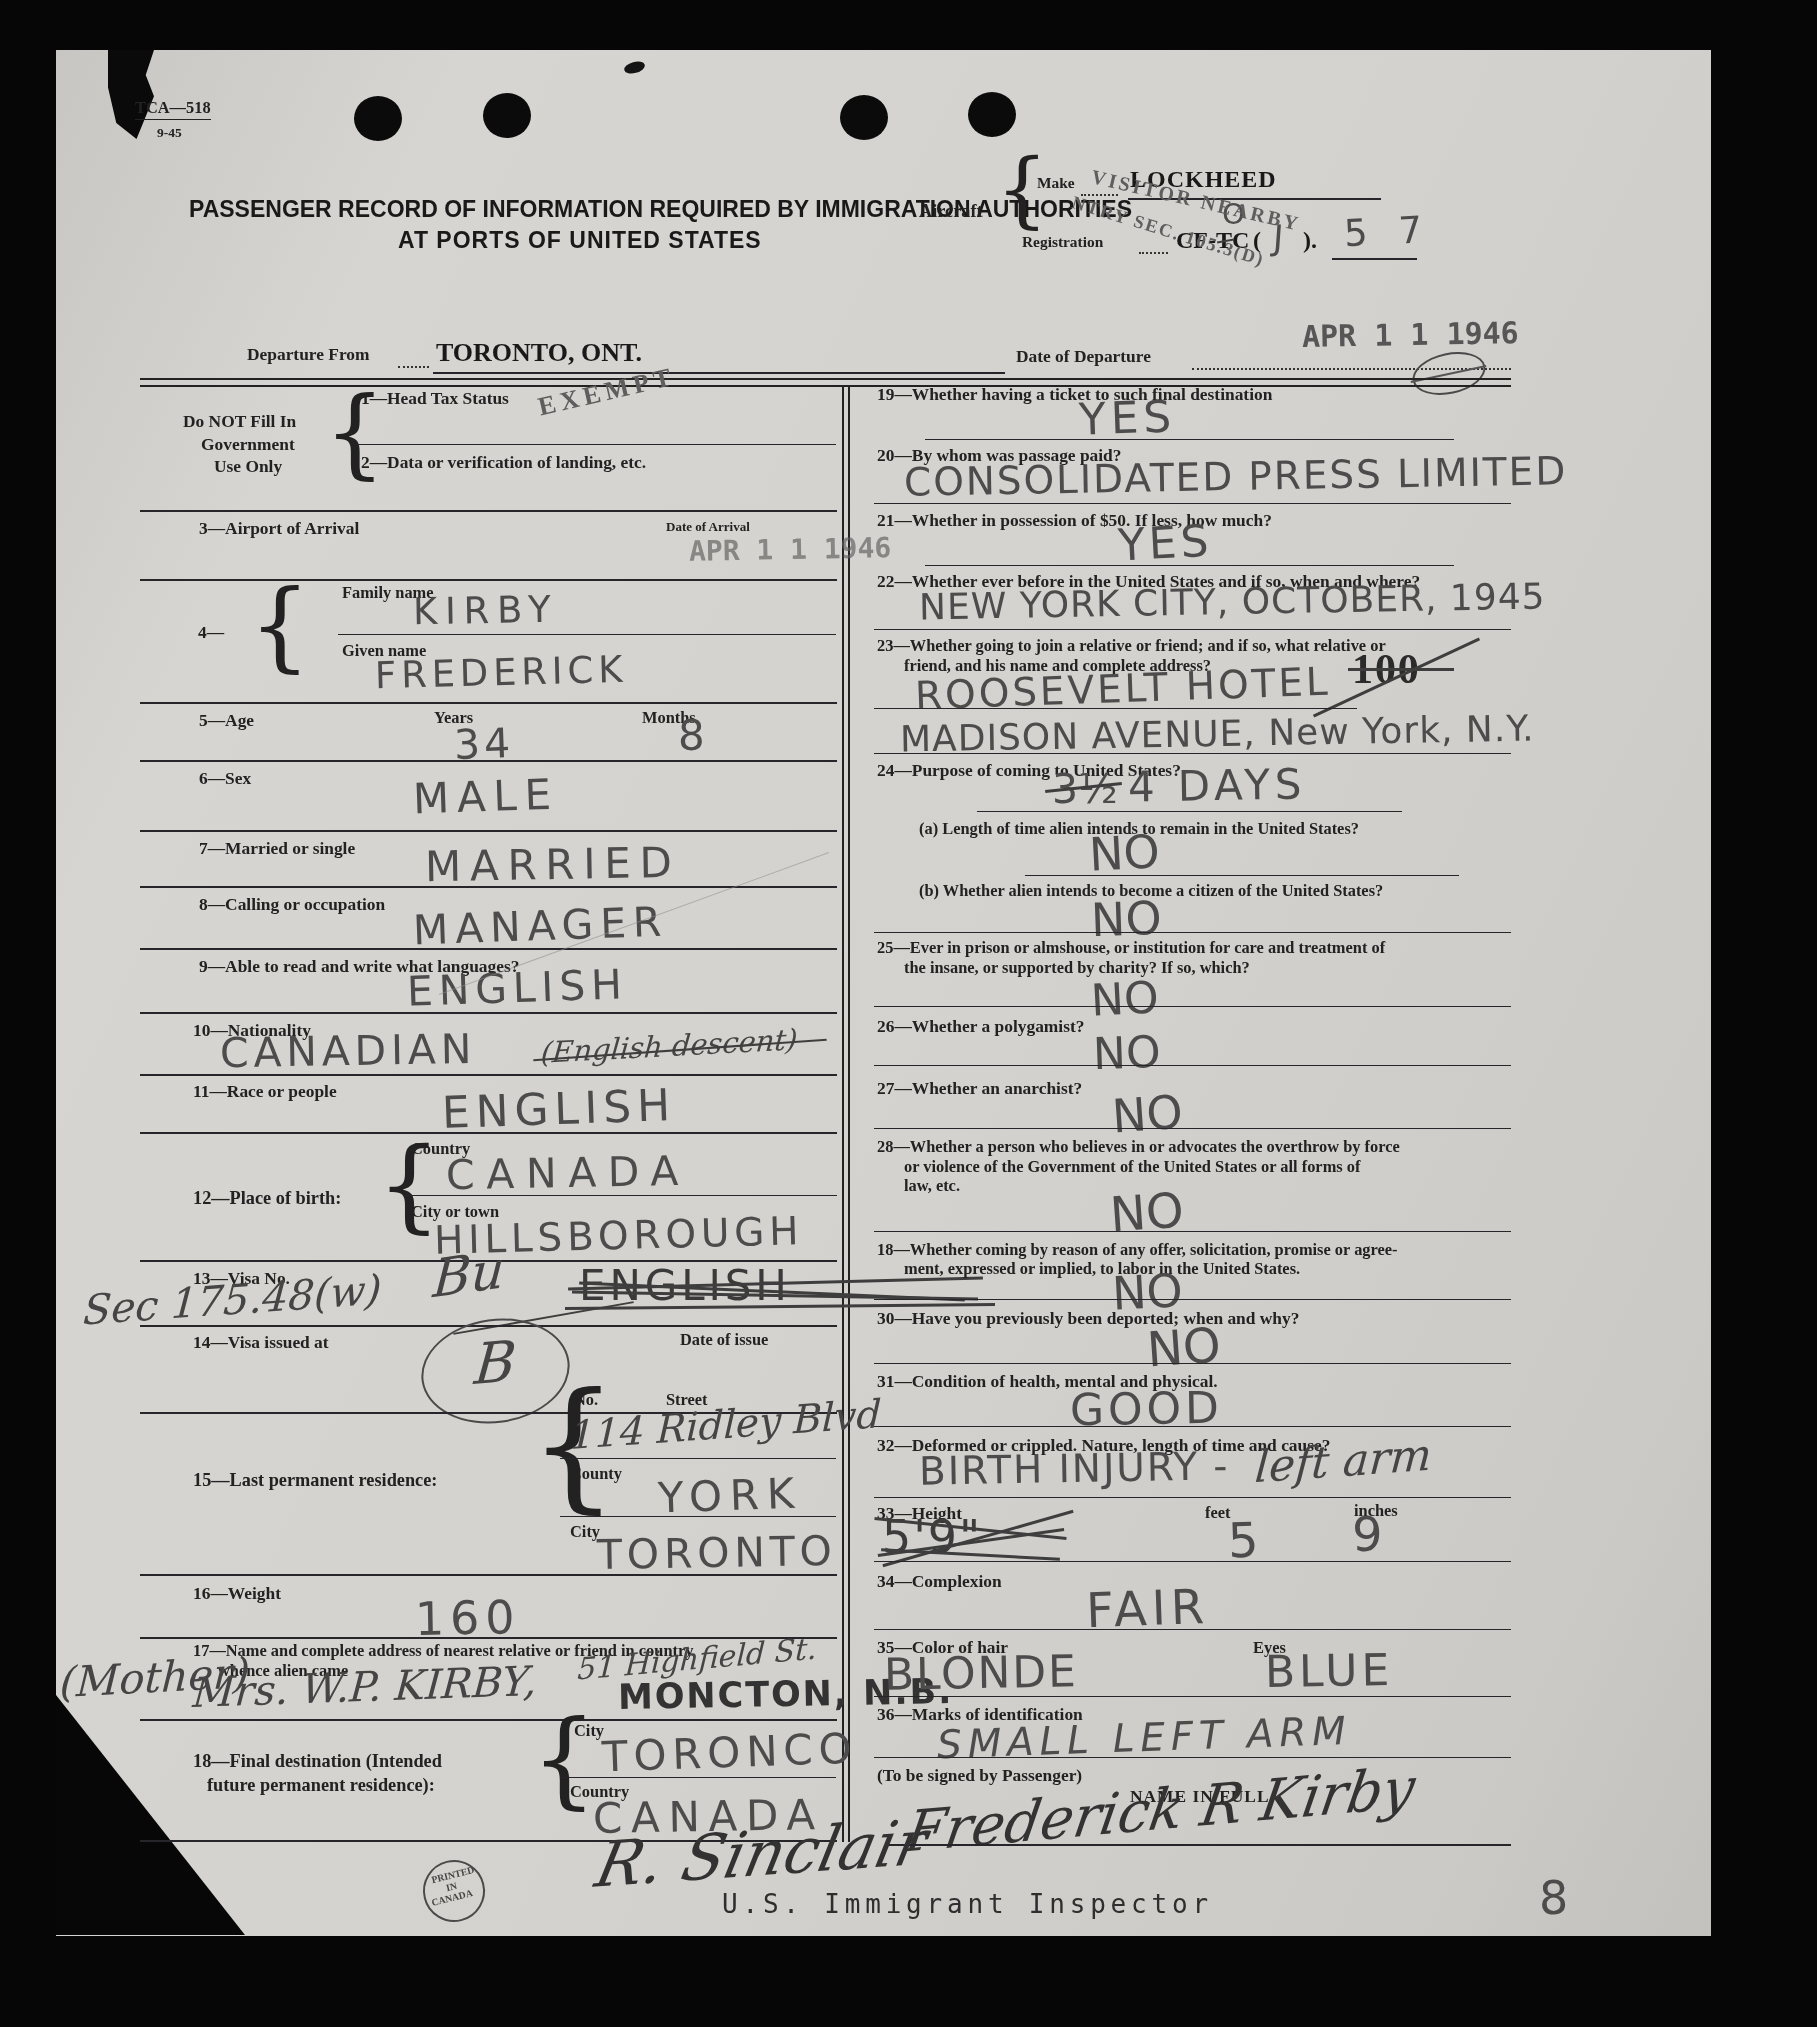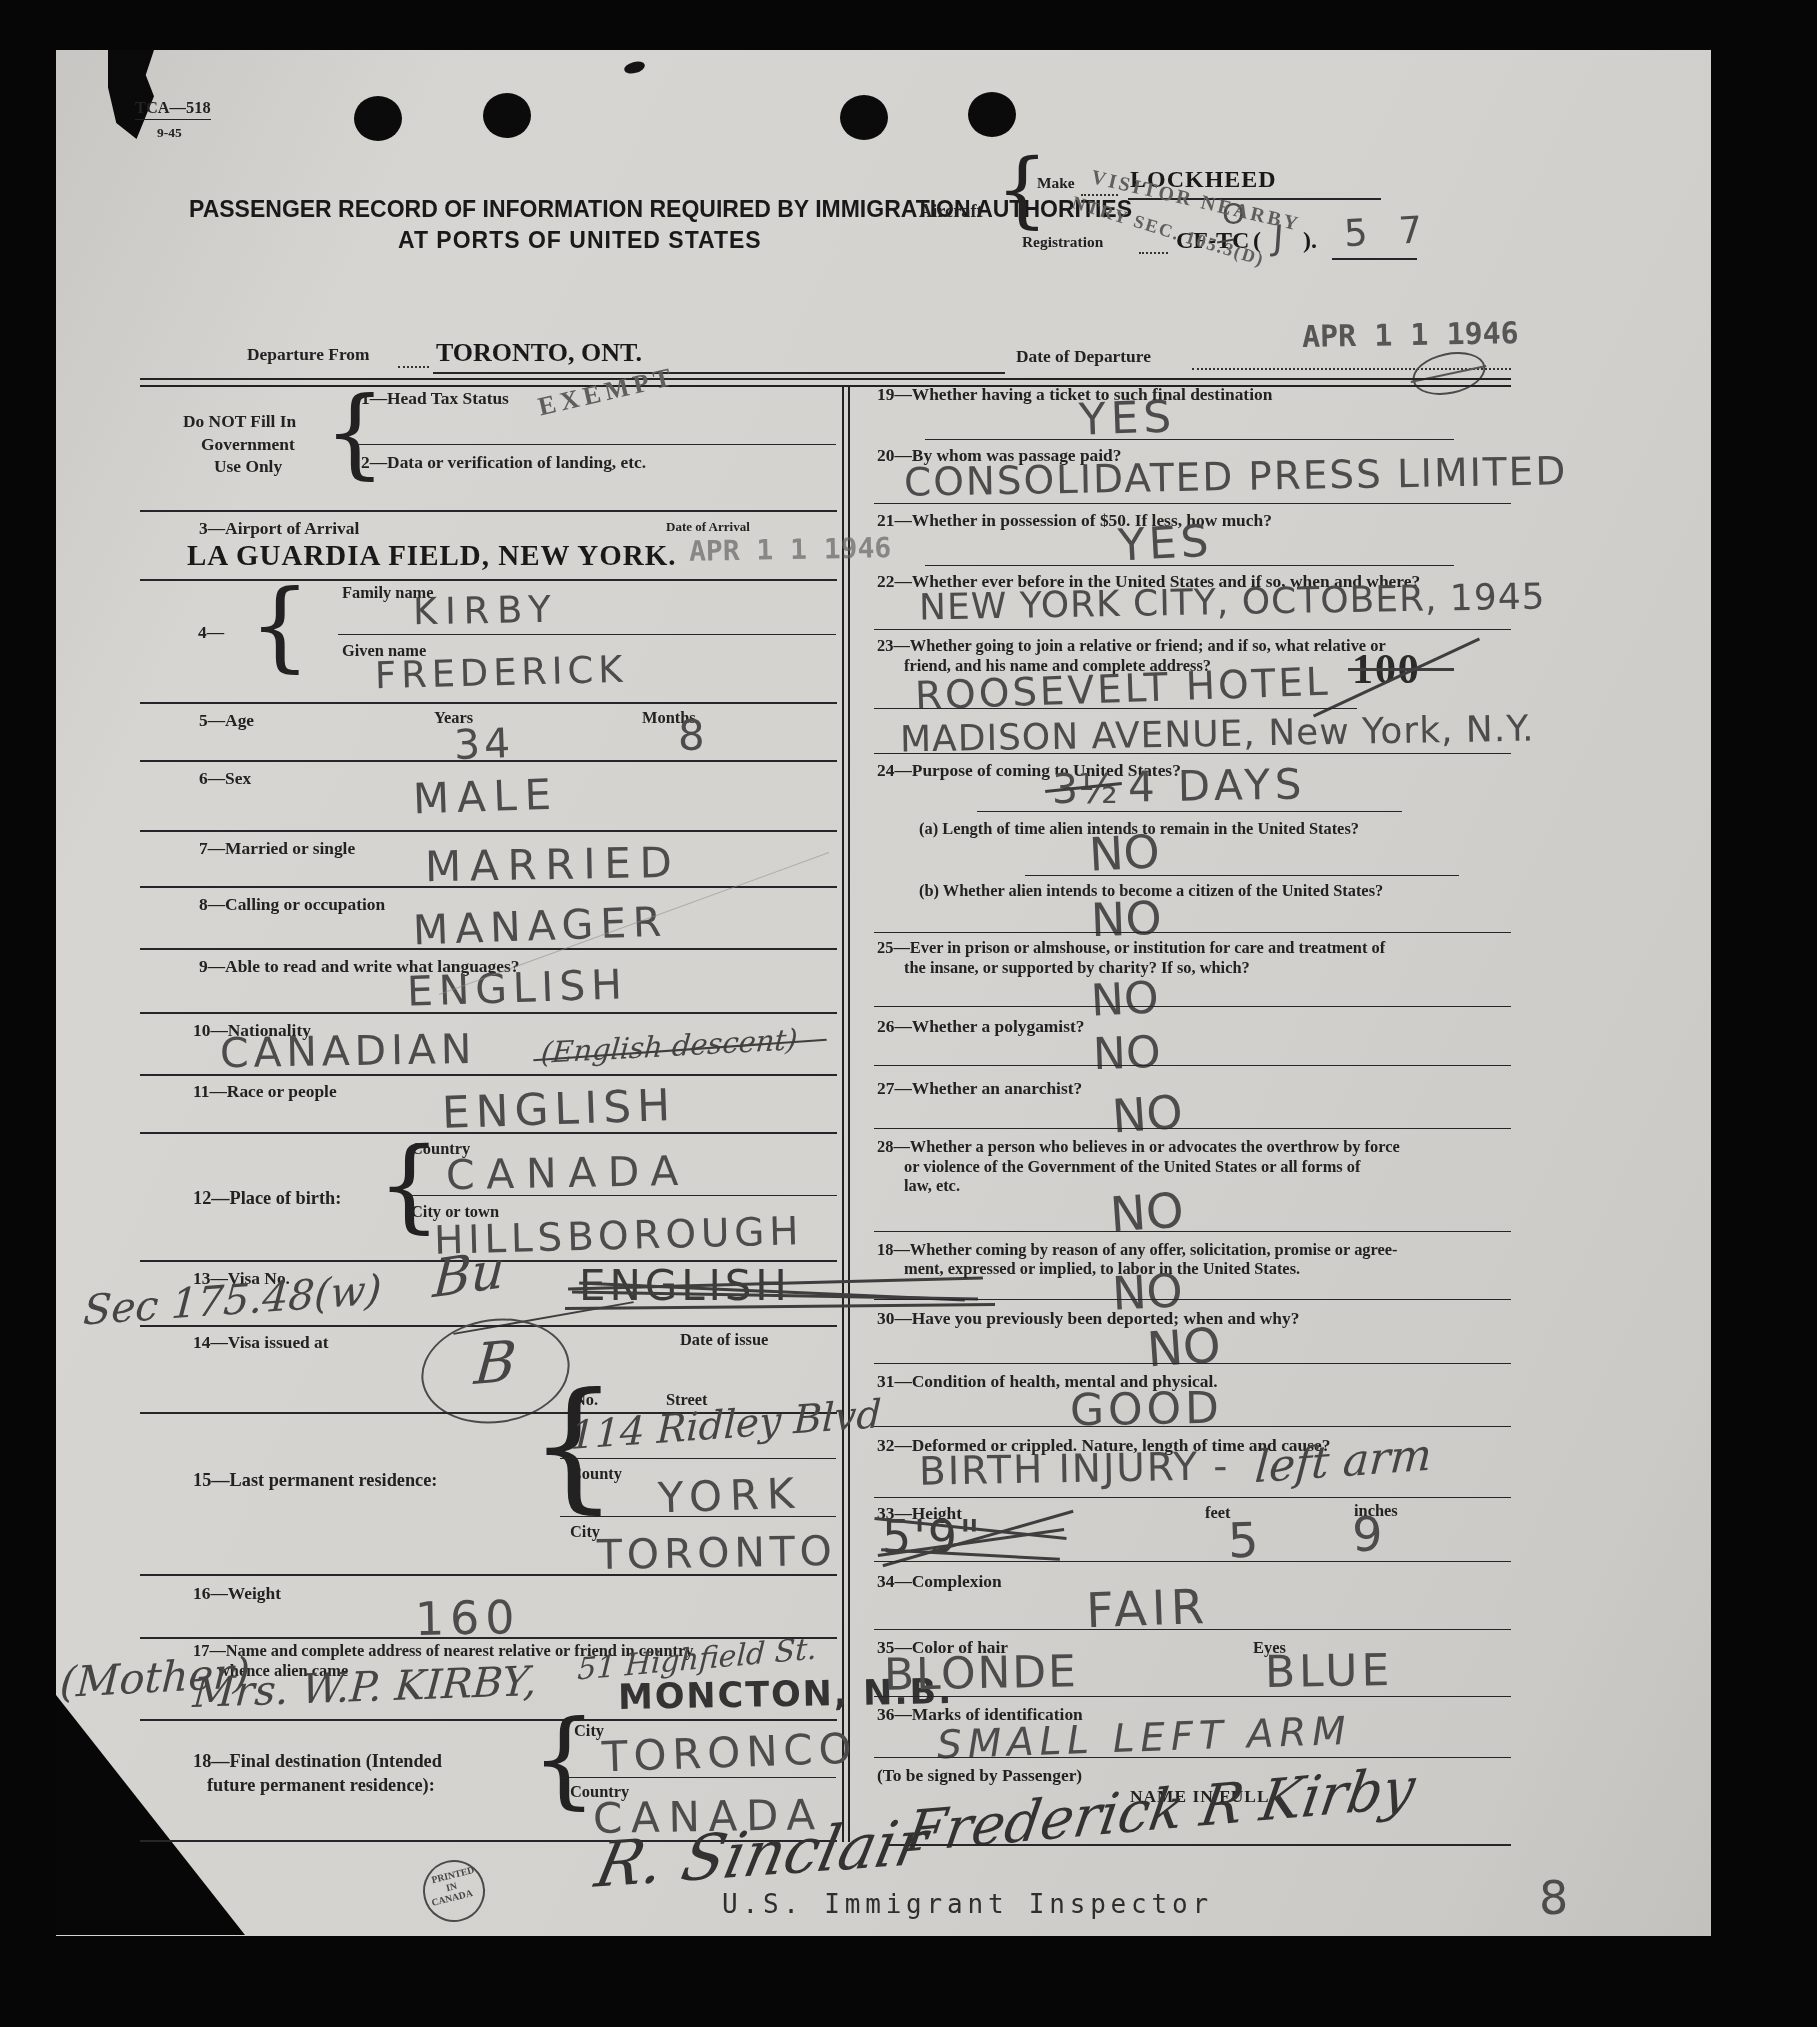--- a/index.html
+++ b/index.html
@@ -83,21 +83,20 @@
   <span class="lbl" style="left:214px;top:456px;">Use Only</span>
   <span class="brace" style="left:324px;top:384px;font-size:97px;"></span>
   <span class="lbl" style="left:361px;top:388px;">1—Head Tax Status</span>
   <span class="st" style="left:537px;top:377px;font-size:26px;letter-spacing:4.8px;transform:rotate(-13deg);">EXEMPT</span>
   <i class="ln thin" style="left:355px;top:444px;width:481px;"></i>
   <span class="lbl" style="left:361px;top:452px;">2—Data or verification of landing, etc.</span>
   <i class="ln" style="left:140px;top:510px;width:697px;"></i>
 
   <span class="lbl" style="left:199px;top:518px;">3—Airport of Arrival</span>
   <span class="lbl" style="left:666px;top:519px;font-size:13px;">Date of Arrival</span>
-  <span class="big" style="left:187px;top:539px;font-size:29px;letter-spacing:1px;">LA GUARDIA FIELD, NEW YORK.</span>
   <span class="st mono" style="left:689px;top:533px;font-size:28px;transform:rotate(-1deg);opacity:.65;">APR 1 1 1946</span>
   <i class="ln" style="left:140px;top:579px;width:697px;"></i>
 
   <span class="lbl" style="left:198px;top:622px;">4—</span>
   <span class="brace" style="left:249px;top:577px;font-size:97px;"></span>
   <span class="lbl" style="left:342px;top:583px;font-size:16.4px;">Family name</span>
   <span class="hw" style="left:413px;top:589px;font-size:37px;letter-spacing:7.7px;transform:rotate(-1deg);">KIRBY</span>
   <i class="ln thin" style="left:338px;top:634px;width:498px;"></i>
   <span class="lbl" style="left:342px;top:641px;font-size:16.4px;">Given name</span>
   <span class="hw" style="left:375px;top:651px;font-size:37px;letter-spacing:4.8px;transform:rotate(-1.5deg);">FREDERICK</span>

